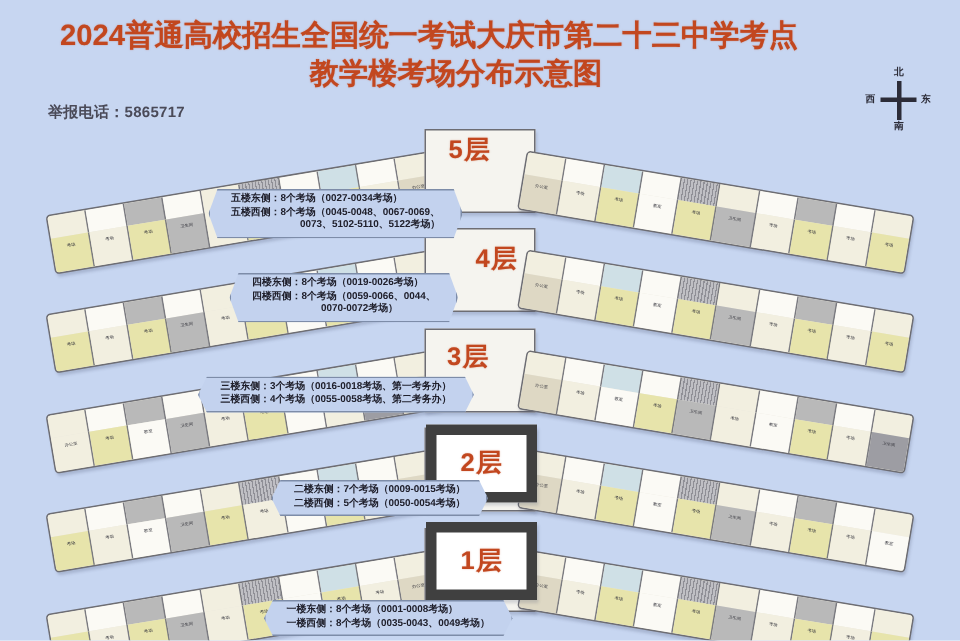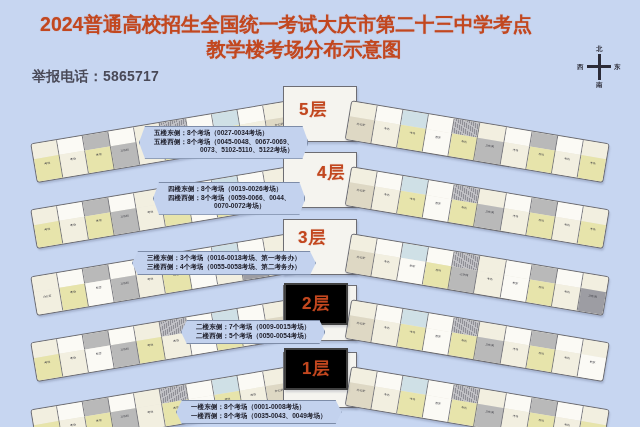--- a/index.html
+++ b/index.html
@@ -29,21 +29,21 @@
     letter-spacing: 0px;
     line-height: 25px;
     text-shadow: 0 0 1px rgba(194,71,31,0.55);
   }
   .title-line.second { font-size: 19.5px; margin-left: 36px; }
 
   
   #report-phone {
     position: absolute;
     left: 32px; top: 68px;
-    font-size: 14px;
+    font-size: 10px;
     color: #4a4a58;
     font-weight: bold;
     letter-spacing: .2px;
     z-index: 40;
   }
 
   
   #compass {
     position: absolute;
     right: 18px; top: 44px;
@@ -135,22 +135,22 @@
     position: absolute;
     font-size: 17px;
     font-weight: bold;
     color: #c2471f;
     text-shadow: 0 0 1px rgba(194,71,31,.5);
     letter-spacing: 1px;
     z-index: 25;
     white-space: nowrap;
   }
   .floor-label.boxed {
-    background: #000000;
-    border: 2px solid #404040;
+    background: #ffffff;
+    border: 7px solid #404040;
     padding: 7px 16px 8px 16px;
     box-shadow: 1px 2px 2px rgba(60,70,100,.2);
   }
 
   
   .info {
     position: absolute;
     z-index: 30;
     background: #c3d2ee;
     border: 1px solid #7d8ca8;
@@ -272,21 +272,21 @@
             <span class="tag">考场</span>
           </div>
         <div class="cell c-cream">
             <span class="tag">考场</span>
           </div>
         <div class="cell c-yellow">
             <span class="tag">考场</span>
           </div>
       </div>
     </div>
-    <div class="floor-label" style="left:299px; top:12px;">5层</div>
+    <div class="floor-label" style="left:299px; top:2px;">5层</div>
     <div class="info" style="left:139px; top:40px;">
       <span class="row">五楼东侧：8个考场（0027-0034考场）</span>
       <span class="row">五楼西侧：8个考场（0045-0048、0067-0069、</span>
       <span class="row indent">0073、5102-5110、5122考场）</span>
     </div>
   </div>
 
   <div class="floor" id="floor-4" style="top:152px;">
     <div class="wing left" style="left:30px; top:14px; width:262px; transform: rotate(-9.5deg);">
       <div class="strip back">

